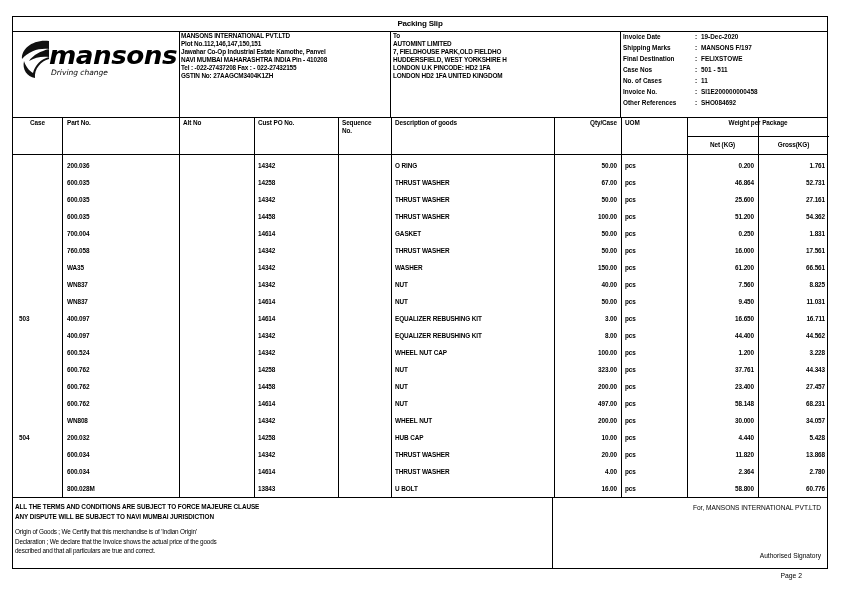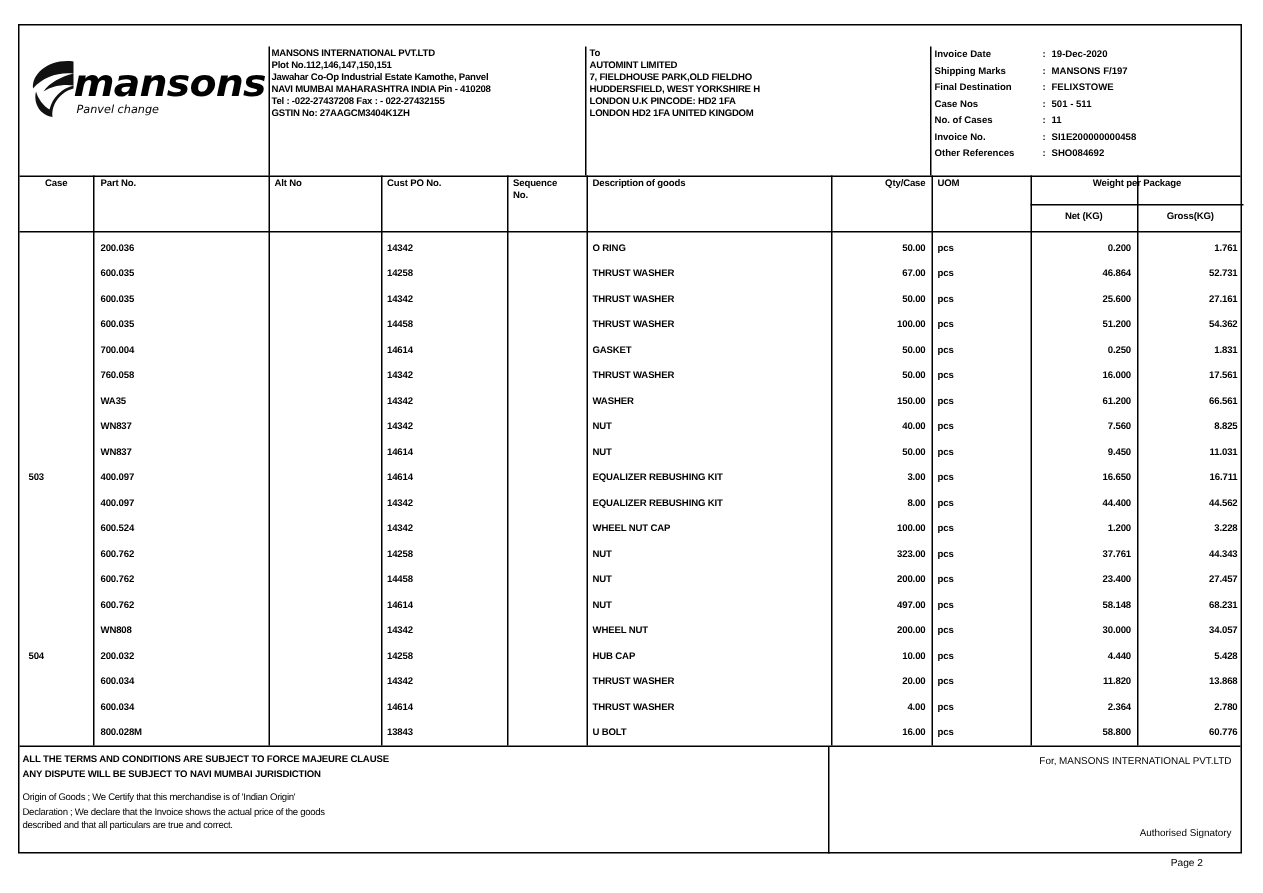--- a/index.html
+++ b/index.html
@@ -40,28 +40,29 @@
   .terms .n { line-height: 9.5px; letter-spacing: -0.2px; }
   .sign { position: absolute; left: 540px; top: 0; width: 276px; height: 71px; font-size: 6.6px; }
   .sign .for { position: absolute; right: 8px; top: 6px; }
   .sign .auth { position: absolute; right: 8px; top: 54px; }
   .page-no { position: absolute; right: 40px; top: 572px; font-size: 6.8px; }
 </style>
 </head>
 <body>
 
 <div class="sheet">
+  <div class="title-bar">Packing Slip</div>
 
   <div class="header">
     <div class="logo-cell">
       <svg class="logo" width="34" height="40" viewBox="0 0 34 40">
         <path d="M30 2 C14 0 2 10 3 20 C10 12 20 9 30 10 C22 12 14 16 10 22 C16 18 24 17 30 18 C22 20 16 26 14 34 C10 32 6 26 5 22 C3 30 8 38 16 39 C15 30 22 22 30 20 Z" fill="#111"></path>
       </svg>
       <div class="logo-word">mansons</div>
-      <div class="logo-tag">Panvel change</div>
+      <div class="logo-tag">Driving change</div>
     </div>
     <div class="company-cell">
       <div>MANSONS INTERNATIONAL PVT.LTD</div>
       <div>Plot No.112,146,147,150,151</div>
       <div>Jawahar Co-Op Industrial Estate Kamothe, Panvel</div>
       <div>NAVI MUMBAI MAHARASHTRA INDIA Pin - 410208</div>
       <div>Tel : -022-27437208 Fax : - 022-27432155</div>
       <div>GSTIN No: 27AAGCM3404K1ZH</div>
     </div>
     <div class="to-cell">

